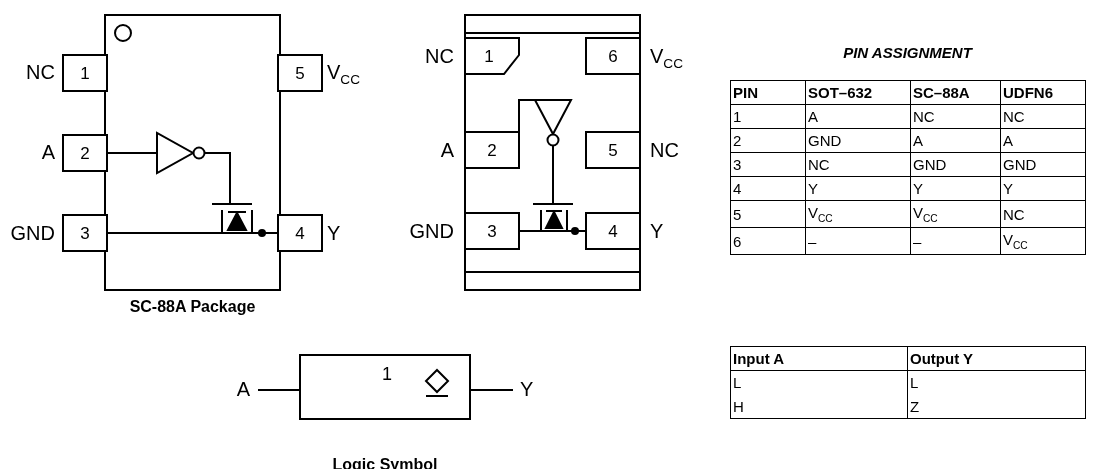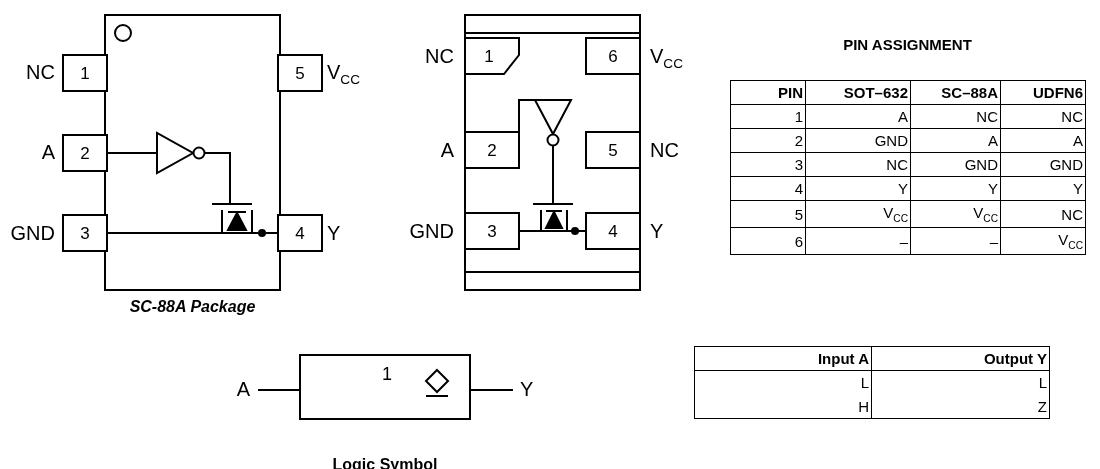--- a/index.html
+++ b/index.html
@@ -6,21 +6,21 @@
   html,body { background:#ffffff; }
   body { font-family:"Liberation Sans", sans-serif; color:#000; }
   #canvas { position:relative; width:1100px; height:469px; background:#fff; overflow:hidden; }
   #lineart { position:absolute; left:0; top:0; }
   .pin-num { position:absolute; font-size:17px; text-align:center; color:#000; }
   .pin-label { position:absolute; font-size:20px; color:#000; white-space:nowrap; }
   .caption { position:absolute; font-weight:bold; font-size:16px; text-align:center; color:#000; }
   .tbl-title { position:absolute; font-weight:bold; font-size:15px; text-align:center; color:#000; }
   .gate-label { position:absolute; font-size:18px; text-align:center; color:#000; }
   table.dtable { position:absolute; border-collapse:collapse; table-layout:fixed; background:#fff; border:1.5px solid #000; }
-  .dtable th, .dtable td { border:1.5px solid #000; font-size:15px; text-align:right; padding:3px 2px; height:22px; }
+  .dtable th, .dtable td { border:1.5px solid #000; font-size:15px; text-align:left; padding:3px 2px; height:22px; }
   .dtable th { font-weight:bold; }
   table.fn tbody td { border-top:none; border-bottom:none; padding:1px 2px; height:24px; }
   sub { font-size:0.68em; }
 </style>
 </head>
 <body>
 
 <div id="canvas">
 
   <svg id="lineart" width="1100" height="469" viewBox="0 0 1100 469">
@@ -82,42 +82,42 @@
   <div class="pin-num" style="left:63px;top:144px;width:44px;">2</div>
   <div class="pin-num" style="left:63px;top:224px;width:44px;">3</div>
   <div class="pin-num" style="left:278px;top:64px;width:44px;">5</div>
   <div class="pin-num" style="left:278px;top:224px;width:44px;">4</div>
 
   <div class="pin-label" style="left:0;top:61px;width:55px;text-align:right;">NC</div>
   <div class="pin-label" style="left:0;top:141px;width:55px;text-align:right;">A</div>
   <div class="pin-label" style="left:0;top:222px;width:55px;text-align:right;">GND</div>
   <div class="pin-label" style="left:327px;top:61px;">V<sub>CC</sub></div>
   <div class="pin-label" style="left:327px;top:222px;">Y</div>
-  <div class="caption" style="left:100px;top:298px;width:185px;font-style:italic;">SC-88A Package</div>
+  <div class="caption" style="left:100px;top:298px;width:185px;">SC-88A Package</div>
 
   <div class="pin-num" style="left:465px;top:47px;width:48px;">1</div>
   <div class="pin-num" style="left:465px;top:141px;width:54px;">2</div>
   <div class="pin-num" style="left:465px;top:222px;width:54px;">3</div>
   <div class="pin-num" style="left:586px;top:47px;width:54px;">6</div>
   <div class="pin-num" style="left:586px;top:141px;width:54px;">5</div>
   <div class="pin-num" style="left:586px;top:222px;width:54px;">4</div>
 
   <div class="pin-label" style="left:396px;top:45px;width:58px;text-align:right;">NC</div>
   <div class="pin-label" style="left:396px;top:139px;width:58px;text-align:right;">A</div>
   <div class="pin-label" style="left:396px;top:220px;width:58px;text-align:right;">GND</div>
   <div class="pin-label" style="left:650px;top:45px;">V<sub>CC</sub></div>
   <div class="pin-label" style="left:650px;top:139px;">NC</div>
   <div class="pin-label" style="left:650px;top:220px;">Y</div>
 
   <div class="pin-label" style="left:222px;top:378px;width:28px;text-align:right;">A</div>
   <div class="gate-label" style="left:347px;top:364px;width:80px;">1</div>
   <div class="pin-label" style="left:520px;top:378px;">Y</div>
   <div class="caption" style="left:292px;top:436px;width:186px;margin-top:20px;">Logic Symbol</div>
 
-  <div class="tbl-title" style="left:730px;top:36px;width:355px;">PIN ASSIGNMENT</div>
+  <div class="tbl-title" style="left:730px;top:44px;width:355px;font-style:italic;">PIN ASSIGNMENT</div>
   <table class="dtable" style="left:730px;top:80px;width:355px;">
     <colgroup>
         <col style="width:75px">
         <col style="width:105px">
         <col style="width:90px">
         <col style="width:85px">
       </colgroup>
     <thead>
         <tr>
           <th>PIN</th>
@@ -159,21 +159,21 @@
         </tr>
         <tr>
           <td>6</td>
           <td>–</td>
           <td>–</td>
           <td>V<sub>CC</sub></td>
         </tr>
       </tbody>
   </table>
 
-  <table class="dtable fn" style="left:694px;top:346px;width:355px;">
+  <table class="dtable fn" style="left:730px;top:346px;width:355px;">
     <colgroup>
         <col style="width:177px">
         <col style="width:178px">
       </colgroup>
     <thead>
         <tr>
           <th>Input A</th>
           <th>Output Y</th>
         </tr>
       </thead>

